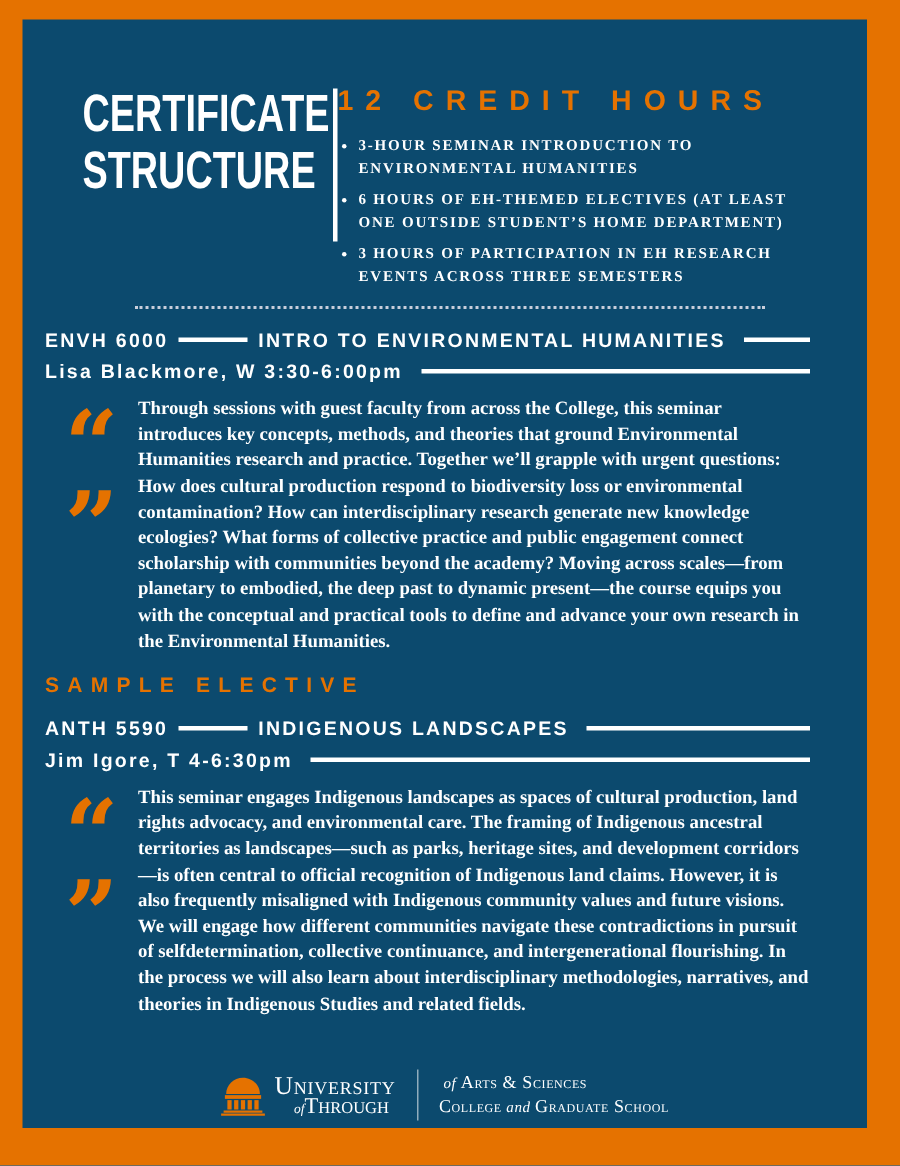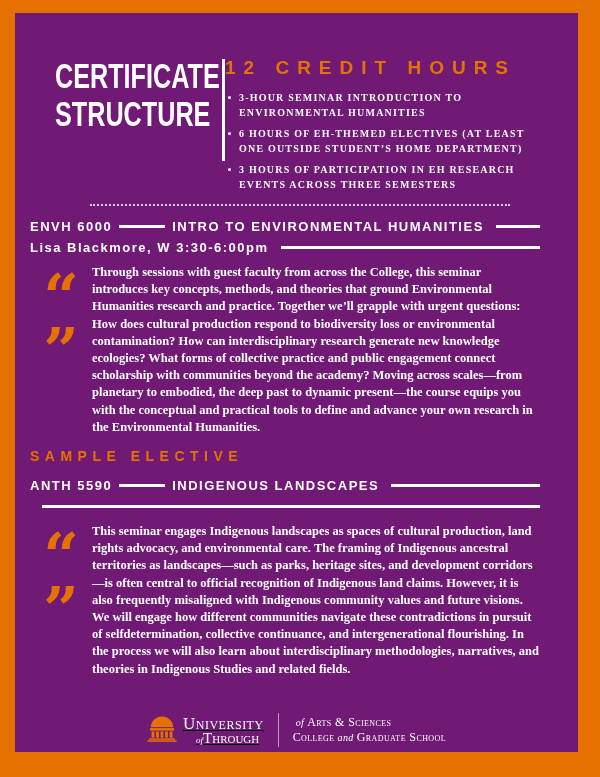--- a/index.html
+++ b/index.html
@@ -7,21 +7,21 @@
 
   .frame {
     width:600px; height:777px;
     background:#E57200;
     padding:13px 22px 25px 15px;
     margin:0 auto;
   }
   .inner {
     position:relative;
     width:100%; height:100%;
-    background:#701a75;
+    background:#0c4a6e;
     padding:0 38px 0 15px;
     overflow:hidden;
   }
 
   
   .header { display:flex; margin-top:44px; padding-left:25px; }
   .header-left { width:167px; flex:none; }
   .poster-title { color:#FFFFFF; font-weight:bold; font-size:35px; line-height:38px; }
   .poster-title .tline { display:block; transform:scaleX(0.72); transform-origin:0 50%; white-space:nowrap; }
   .header-divider { width:3px; height:102px; background:#FFFFFF; flex:none; margin-top:2px; }
@@ -72,21 +72,21 @@
     width:448px;
     color:#FFFFFF; font-family:"Liberation Serif", serif; font-weight:bold;
     font-size:12.5px; line-height:17.2px; text-align:left;
   }
 
   
   .footer {
     position:absolute; left:0; right:0; bottom:5px;
     display:flex; justify-content:center; align-items:center;
   }
-  .uva-lockup { display:flex; align-items:flex-start;text-decoration:underline; }
+  .uva-lockup { display:flex; align-items:center; }
   .rotunda { width:30px; height:27px; flex:none; margin-right:6px; }
   .rotunda svg { width:100%; height:100%; }
   .uva-word { font-family:"Liberation Serif", serif; color:#FFFFFF; line-height:1; }
   .uva-word .l1 { display:block; font-variant:small-caps; font-size:17px; letter-spacing:0.5px; }
   .uva-word .l2 { display:block; font-variant:small-caps; font-size:15px; padding-left:13px; margin-top:-1px; }
   .uva-word .of { font-style:italic; font-variant:normal; font-size:9px; }
   .vdiv { width:1px; height:34px; background:rgba(255,255,255,0.55); margin:0 14px; flex:none; }
   .school {
     font-family:"Liberation Serif", serif; color:#FFFFFF;
     font-size:12px; line-height:15px; letter-spacing:0.4px;
@@ -154,20 +154,21 @@
     <div class="section-label">SAMPLE ELECTIVE</div>
 
     <div class="course">
       <div class="crow">
         <span>ANTH 5590</span>
         <span class="rule rule-short"></span>
         <span>INDIGENOUS LANDSCAPES</span>
         <span class="rule rule-fill"></span>
       </div>
       <div class="crow">
+        <span>Jim Igore, T 4-6:30pm</span>
         <span class="rule rule-fill"></span>
       </div>
     </div>
 
     <div class="quote">
       <div class="qicon">
         <span class="g">“</span>
         <span class="g g-close">”</span>
       </div>
       <p class="qtext">This seminar engages Indigenous landscapes as spaces of cultural production, land rights advocacy, and environmental care. The framing of Indigenous ancestral territories as landscapes—such as parks, heritage sites, and development corridors—is often central to official recognition of Indigenous land claims. However, it is also frequently misaligned with Indigenous community values and future visions. We will engage how different communities navigate these contradictions in pursuit of selfdetermination, collective continuance, and intergenerational flourishing. In the process we will also learn about interdisciplinary methodologies, narratives, and theories in Indigenous Studies and related fields.</p>

